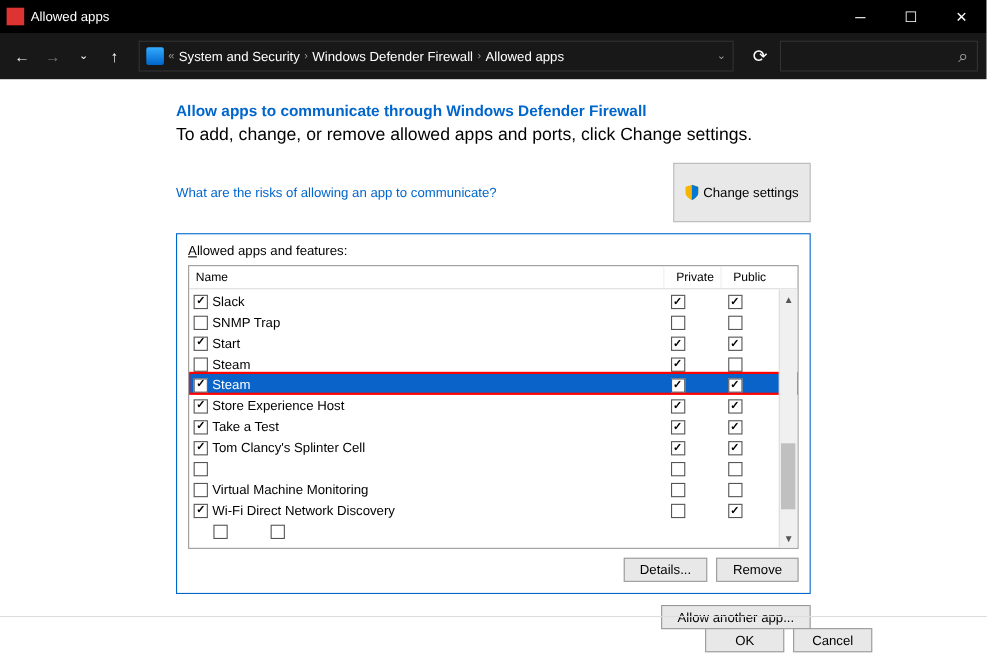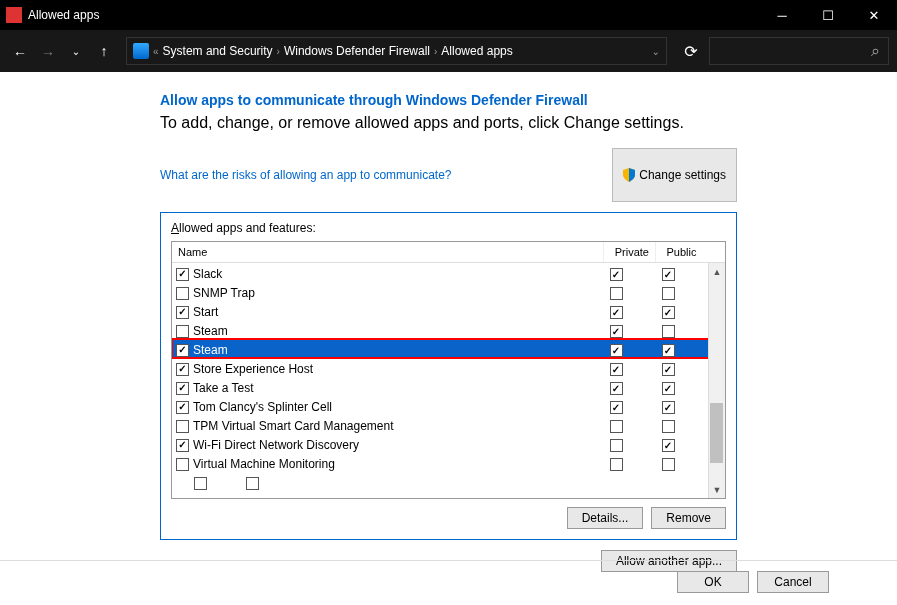--- a/index.html
+++ b/index.html
@@ -47,21 +47,21 @@
 .row .cchk { width: 52px; display: flex; justify-content: center; }
 
 .scrollbar { position: absolute; right: 0; top: 0; bottom: 0; width: 17px; background: #f0f0f0; border-left: 1px solid #ddd;}
 .scrollbar .arrow { height: 17px; display:flex; align-items:center; justify-content:center; font-size:9px; color:#555;}
 .scrollbar .thumb { position: absolute; right: 2px; width: 13px; background: #c0c0c0; }
 
 .btnrow { display: flex; justify-content: flex-end; gap: 8px; margin-top: 8px; }
 .btn { background: #e8e8e8; border: 1px solid #999; padding: 3px 14px; font-size: 12px; min-width:72px; text-align:center;}
 .btnrow.outer { margin-top: 10px; }
 
-.footer { position: absolute; bottom: 12px; left: 0; right: 0; border-top: 1px solid #ddd; padding: 10px 68px 0 0; display: flex; justify-content: flex-end; gap: 8px; }
+.footer { position: absolute; bottom: 12px; left: 0; right: 0; border-top: 1px solid #ddd; padding: 10px 104px 0 0; display: flex; justify-content: flex-end; gap: 8px; }
 </style>
 </head>
 <body>
 
 <div class="titlebar">
   <div class="icon"></div>
   <div class="title">Allowed apps</div>
   <div class="ctrls">
     <div>─</div>
     <div>☐</div>
@@ -216,53 +216,52 @@
               <span class="chk checked"></span>
             </div>
             <div class="cchk">
               <span class="chk checked"></span>
             </div>
             <div style="width:17px"></div>
           </div>
           <div class="row">
             <div class="namecol">
               <span class="chk "></span>
-              <span>TPM Virtual Smart Card Management</span>
+            </div>
+            <div class="cchk">
+              <span class="chk "></span>
+            </div>
+            <div class="cchk">
+              <span class="chk "></span>
+            </div>
+            <div style="width:17px"></div>
+          </div>
+          <div class="row">
+            <div class="namecol">
+              <span class="chk "></span>
+              <span>Virtual Machine Monitoring</span>
             </div>
             <div class="cchk">
               <span class="chk "></span>
             </div>
             <div class="cchk">
               <span class="chk "></span>
             </div>
             <div style="width:17px"></div>
           </div>
           <div class="row">
             <div class="namecol">
               <span class="chk checked"></span>
               <span>Wi-Fi Direct Network Discovery</span>
             </div>
             <div class="cchk">
               <span class="chk "></span>
             </div>
             <div class="cchk">
               <span class="chk checked"></span>
-            </div>
-            <div style="width:17px"></div>
-          </div>
-          <div class="row">
-            <div class="namecol">
-              <span class="chk "></span>
-              <span>Virtual Machine Monitoring</span>
-            </div>
-            <div class="cchk">
-              <span class="chk "></span>
-            </div>
-            <div class="cchk">
-              <span class="chk "></span>
             </div>
             <div style="width:17px"></div>
           </div>
           <div class="row">
             <div class="cchk">
               <span class="chk "></span>
             </div>
             <div class="cchk">
               <span class="chk "></span>
             </div>

